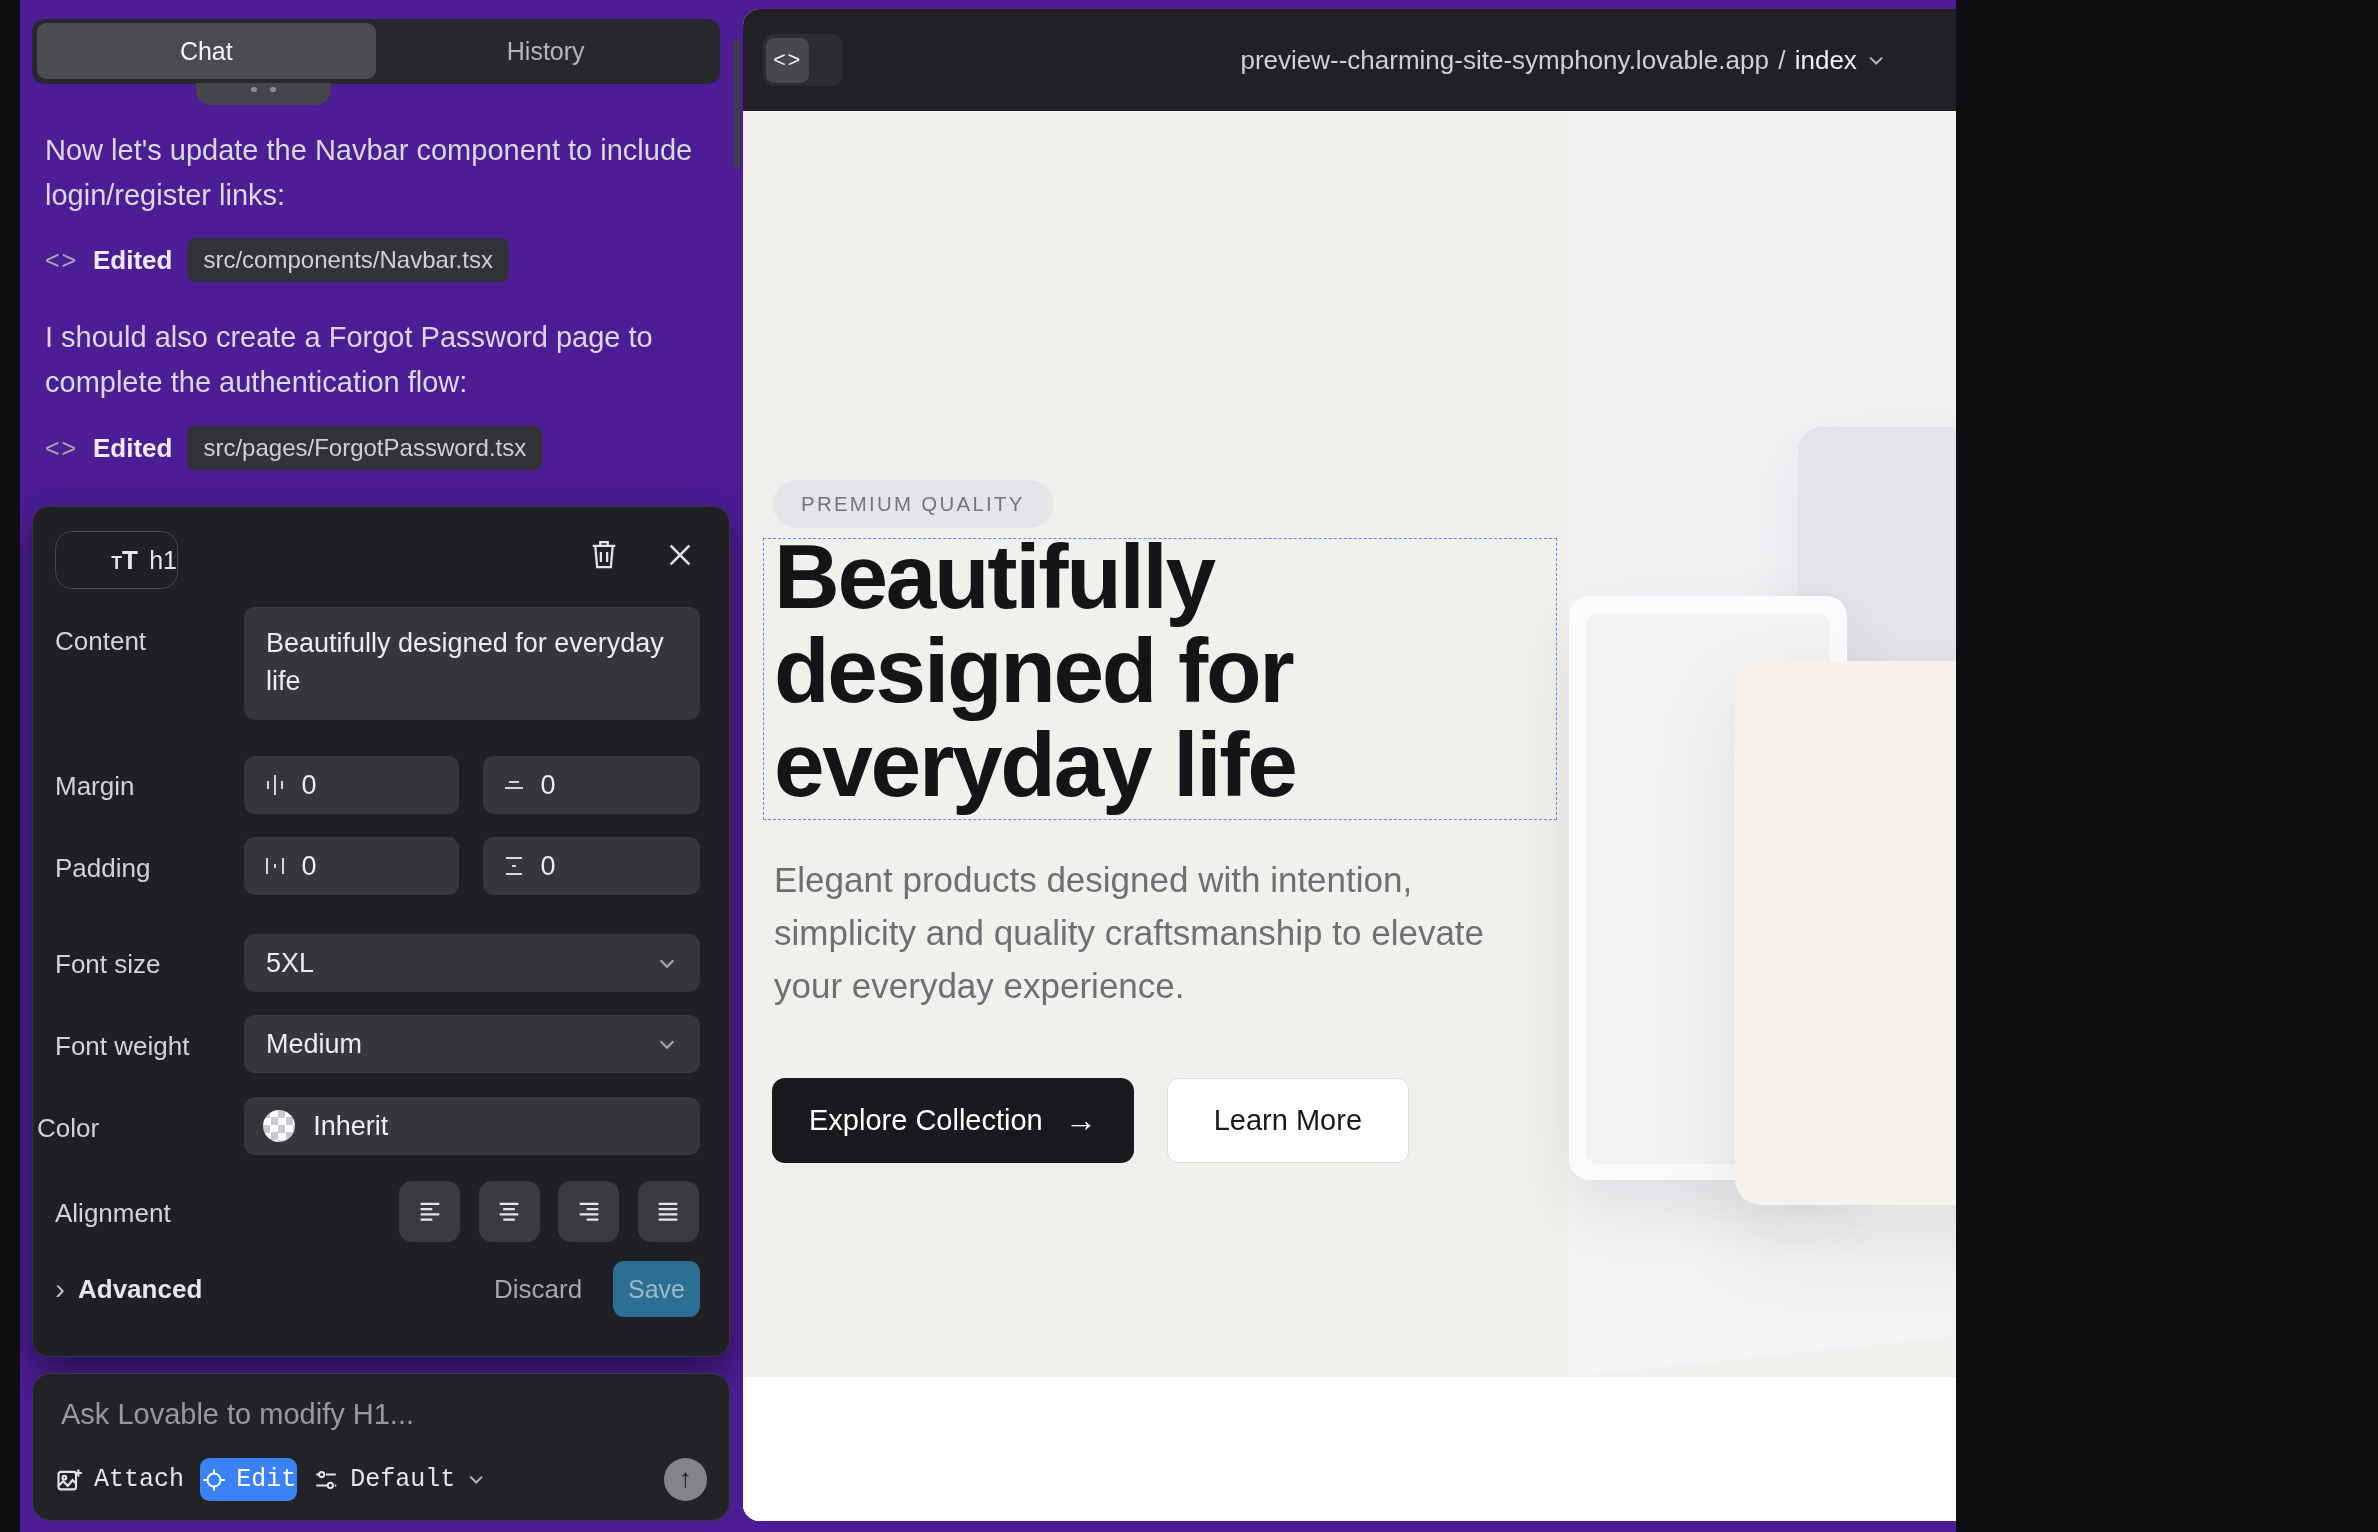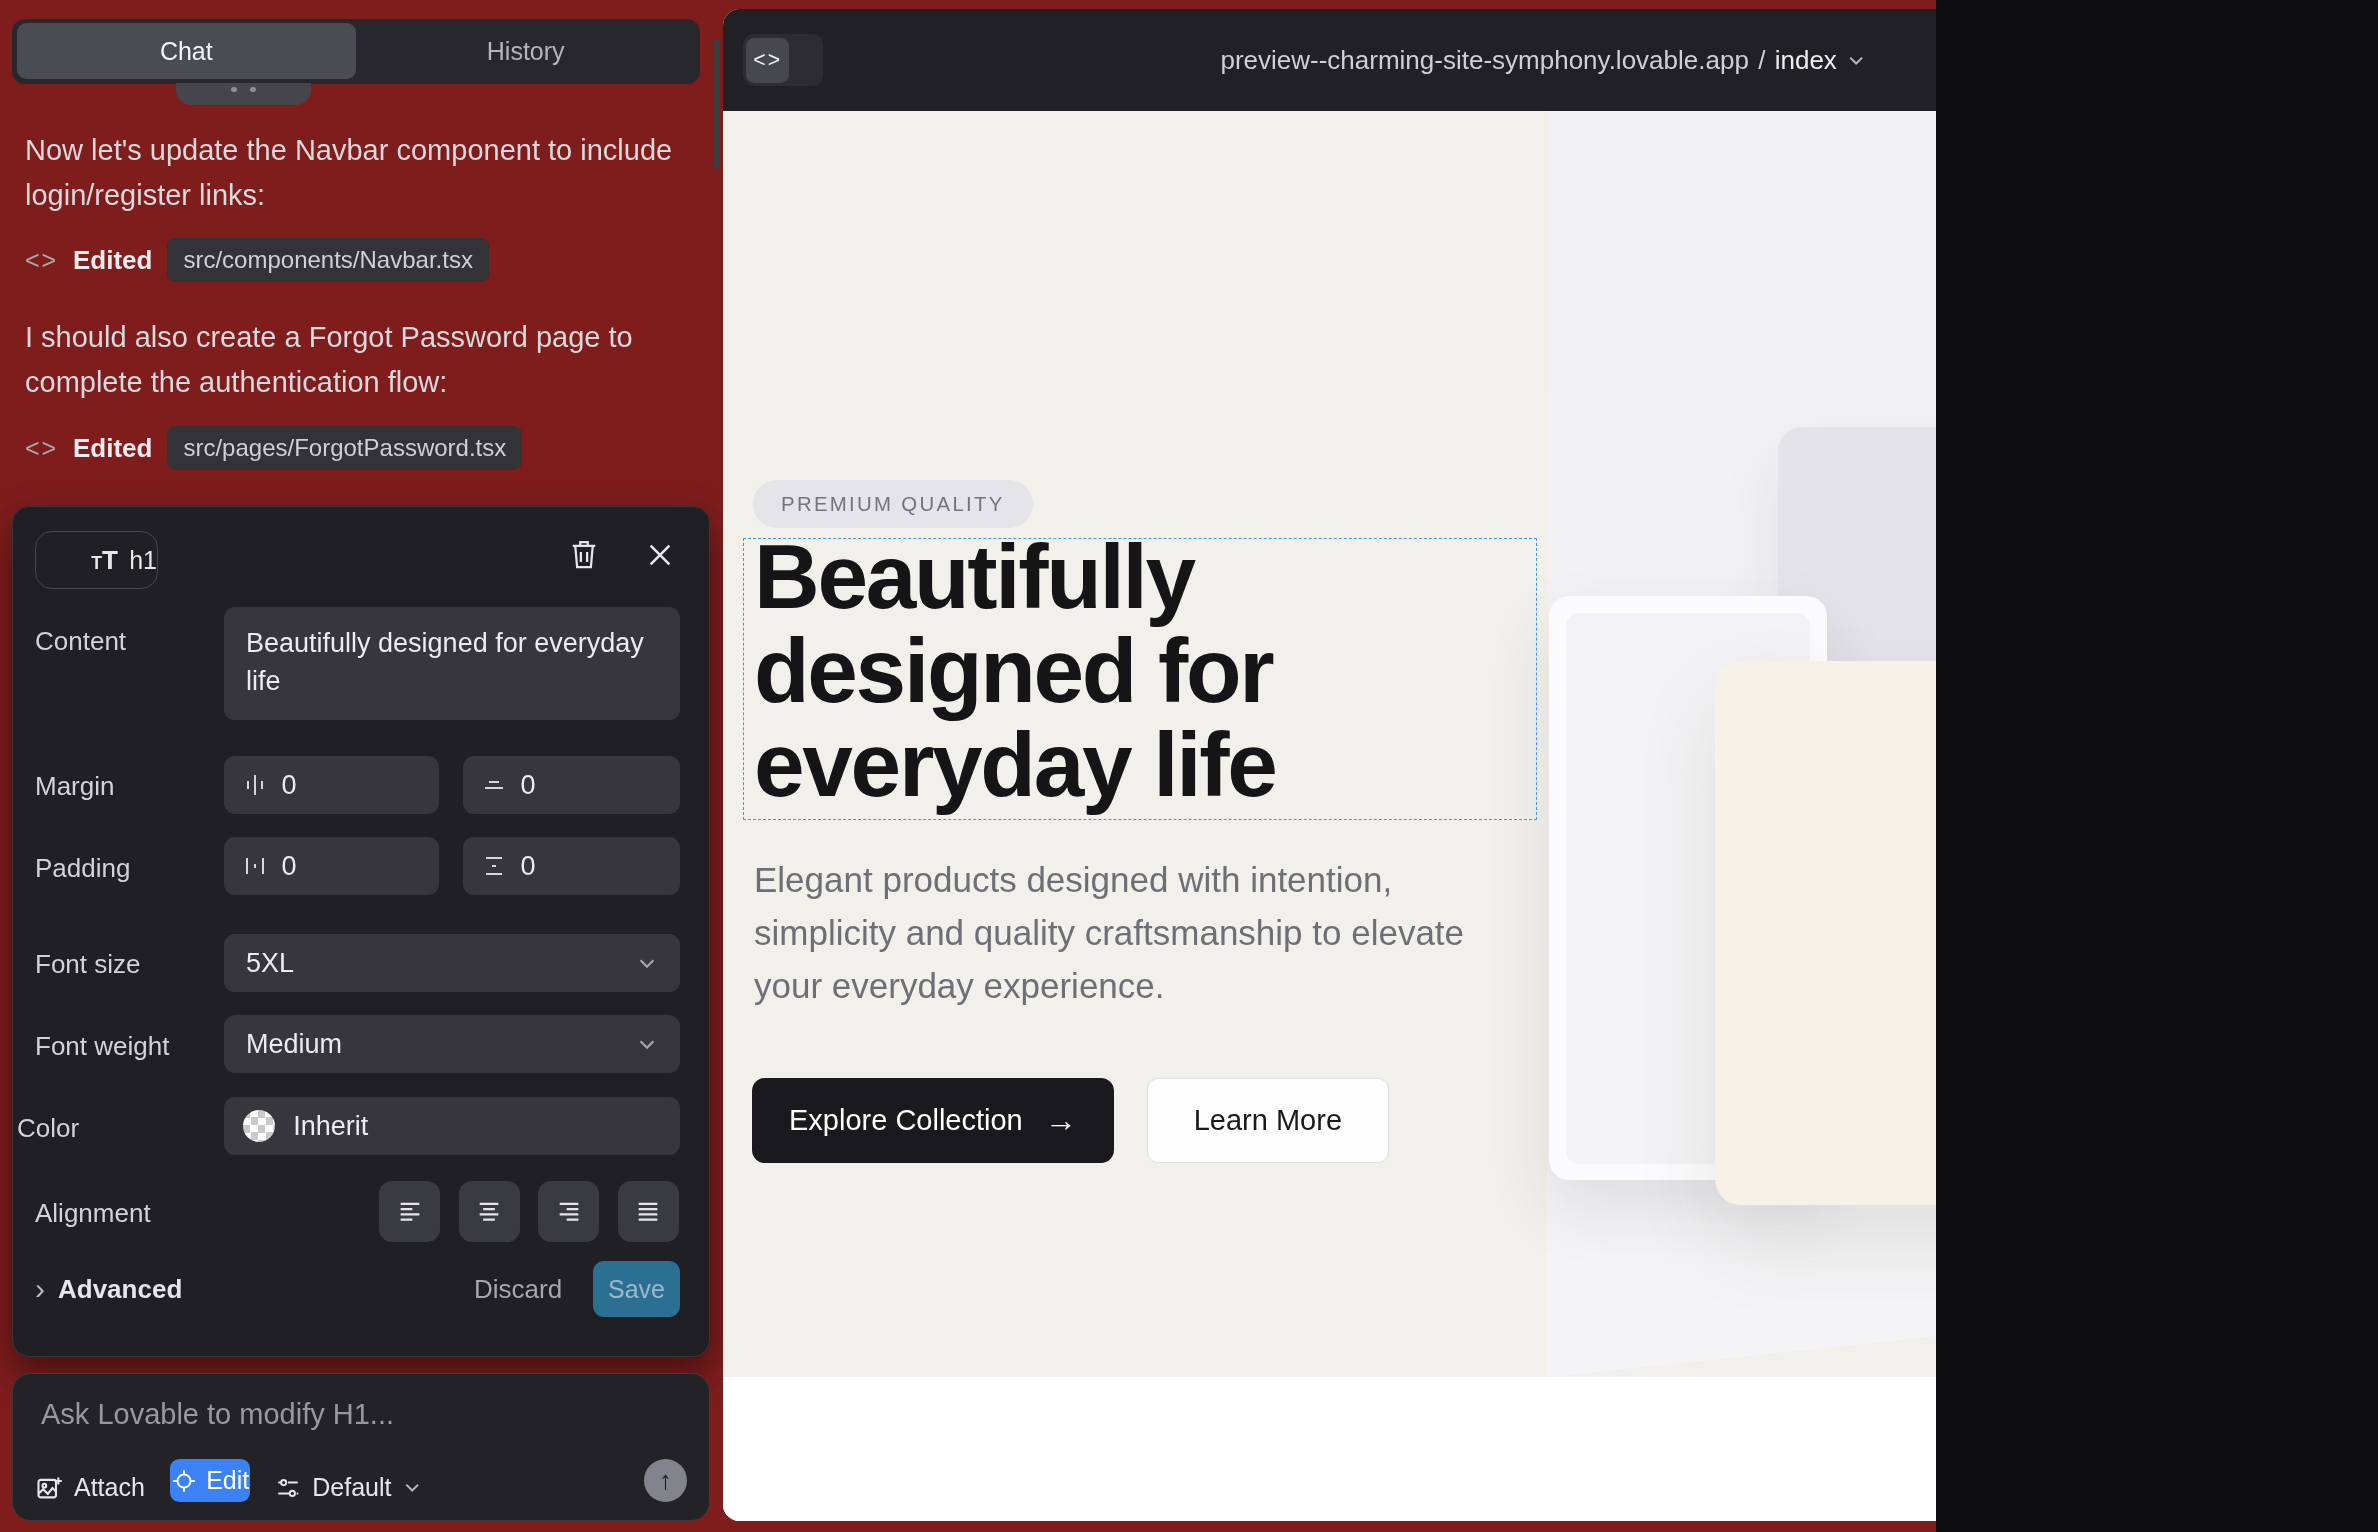--- a/index.html
+++ b/index.html
@@ -1,17 +1,17 @@
 <!DOCTYPE html>
 <html style="font-size:15px"><head>
 <meta charset="utf-8">
 <style>
   html,body{margin:0;padding:0;background:#0e0e10;}
-  .stage{position:relative;width:1936px;height:1532px;background:#7f1d1d;overflow:hidden;
-         font-family:"Liberation Sans","DejaVu Sans",sans-serif;}
+  .stage{position:relative;width:1936px;height:1532px;background:#4c1d95;overflow:hidden;
+         font-family:"Liberation Sans","DejaVu Sans",sans-serif;margin-left:20px;}
   .abs{position:absolute;}
 
   
   .tabbar{left:12px;top:18.6px;width:688px;height:65px;background:#28282c;border-radius:13px;
           display:flex;padding:4.6px;box-sizing:border-box;}
   .tab{flex:1;display:flex;align-items:center;justify-content:center;font-size:25px;border-radius:9.3px;
        color:#b4b4bc;cursor:pointer;}
   .tab.active{background:#4b4b52;color:#f4f4f5;}
   .scrollpill{left:176px;top:83px;width:135px;height:22px;background:#45454b;border-radius:0 0 15px 15px;
               display:flex;align-items:flex-start;justify-content:center;gap:13px;padding-top:3.7px;box-sizing:border-box;}
@@ -43,21 +43,21 @@
            font-size:25px;display:flex;align-items:center;justify-content:center;cursor:pointer;}
   .discard{left:461px;top:754px;height:56px;display:flex;align-items:center;color:#a7a7ae;font-size:26px;cursor:pointer;}
   .advanced{left:22px;top:754px;height:56px;display:flex;align-items:center;gap:13px;color:#e6e6ea;font-size:26px;
             font-weight:600;cursor:pointer;}
   .advanced .chev{color:#b9b9c0;font-size:30px;font-weight:400;}
 
   
   .composer{left:12px;top:1373px;width:698px;height:148px;background:#232327;border:1.9px solid #3b3b41;
             border-radius:18.6px;box-sizing:border-box;}
   .composer .ph{position:absolute;left:28px;top:24px;font-size:29px;color:#98989f;}
-  .composer .crow{position:absolute;left:22px;right:22px;top:83px;height:45px;display:flex;align-items:flex-end;gap:25px;}
+  .composer .crow{position:absolute;left:22px;right:22px;top:83px;height:45px;display:flex;align-items:center;gap:16px;font-family:Liberation Mono, monospace;}
   .ctool{display:flex;align-items:center;gap:11px;color:#e6e6ea;font-size:25px;cursor:pointer;}
   .editpill{display:flex;align-items:center;gap:9.3px;background:#3b82f6;color:#fff;border-radius:9.3px;
             height:43px;padding:0 1px;font-size:25px;cursor:pointer;}
   .sendbtn{margin-left:auto;width:43px;height:43px;border-radius:50%;background:#83838c;color:#1f1f23;
            display:flex;align-items:center;justify-content:center;font-size:26px;font-weight:700;cursor:pointer;}
   .panel-scrollbar{left:714px;top:39px;width:5.6px;height:130px;background:#3d3d44;border-radius:2.8px;}
 
   
   .window{left:723px;top:9.3px;width:1641px;height:1512px;border-radius:16.7px;overflow:hidden;background:#fff;}
   .browserbar{position:absolute;left:0;top:0;width:100%;height:102px;background:#212125;}

